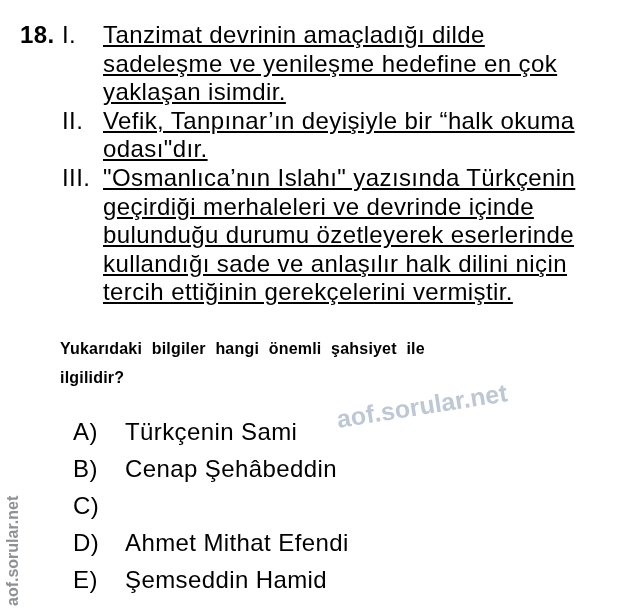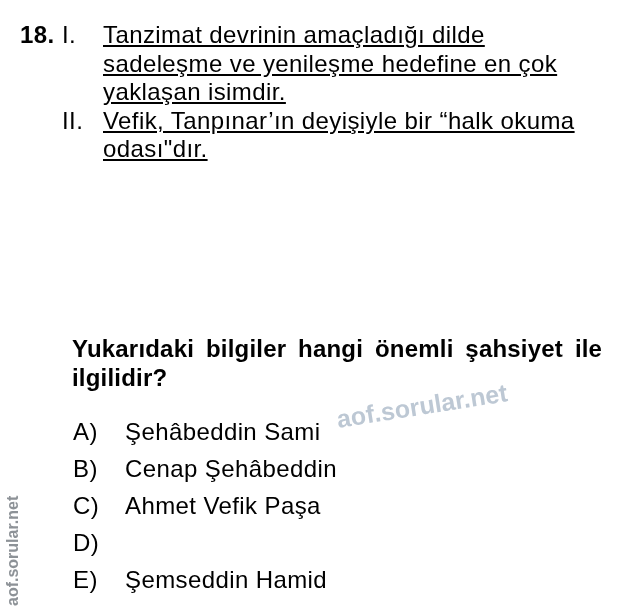--- a/index.html
+++ b/index.html
@@ -31,22 +31,22 @@
   }
   .itext {
     flex: 1 1 auto;
     font-size: 24px; line-height: 28.6px; letter-spacing: 0.4px;
     white-space: pre-line;
     text-decoration: underline;
   }
 
   
   .stem {
-    position: absolute; left: 72px; top: 334px; width: 570px;
-    font-size: 24px; font-weight: bold; line-height: 29px;
+    position: absolute; left: 60px; top: 334px; width: 570px;
+    font-size: 16px; font-weight: bold; line-height: 29px;
     letter-spacing: 0.2px; word-spacing: 5px;
     white-space: pre-line;
   }
 
   
   .options { position: absolute; left: 73px; top: 420px; }
   .option {
     display: flex; align-items: baseline;
     font-size: 24px; line-height: 24px; letter-spacing: 0.4px;
     margin-bottom: 13px;
@@ -86,42 +86,50 @@
       <span class="roman">I.</span>
       <span class="itext">Tanzimat devrinin amaçladığı dilde
 sadeleşme ve yenileşme hedefine en çok
 yaklaşan isimdir.</span>
     </div>
     <div class="item">
       <span class="roman">II.</span>
       <span class="itext">Vefik, Tanpınar’ın deyişiyle bir “halk okuma
 odası"dır.</span>
     </div>
+    <div class="item">
+      <span class="roman">III.</span>
+      <span class="itext">"Osmanlıca’nın Islahı" yazısında Türkçenin
+geçirdiği merhaleleri ve devrinde içinde
+bulunduğu durumu özetleyerek eserlerinde
+kullandığı sade ve anlaşılır halk dilini niçin
+tercih ettiğinin gerekçelerini vermiştir.</span>
+    </div>
   </div>
 
   <div class="stem">Yukarıdaki bilgiler hangi önemli şahsiyet ile
 ilgilidir?</div>
 
   <div class="wm-center">aof.sorular.net</div>
 
   <div class="options">
     <div class="option">
       <span class="letter">A)</span>
-      <span class="otext">Şehâbeddin Sami</span>
+      <span class="otext">Türkçenin Sami</span>
     </div>
     <div class="option">
       <span class="letter">B)</span>
       <span class="otext">Cenap Şehâbeddin</span>
     </div>
     <div class="option">
       <span class="letter">C)</span>
-      <span class="otext">Ahmet Vefik Paşa</span>
     </div>
     <div class="option">
       <span class="letter">D)</span>
+      <span class="otext">Ahmet Mithat Efendi</span>
     </div>
     <div class="option">
       <span class="letter">E)</span>
       <span class="otext">Şemseddin Hamid</span>
     </div>
   </div>
 
   <div class="wm-left">aof.sorular.net</div>
 
 </div>

